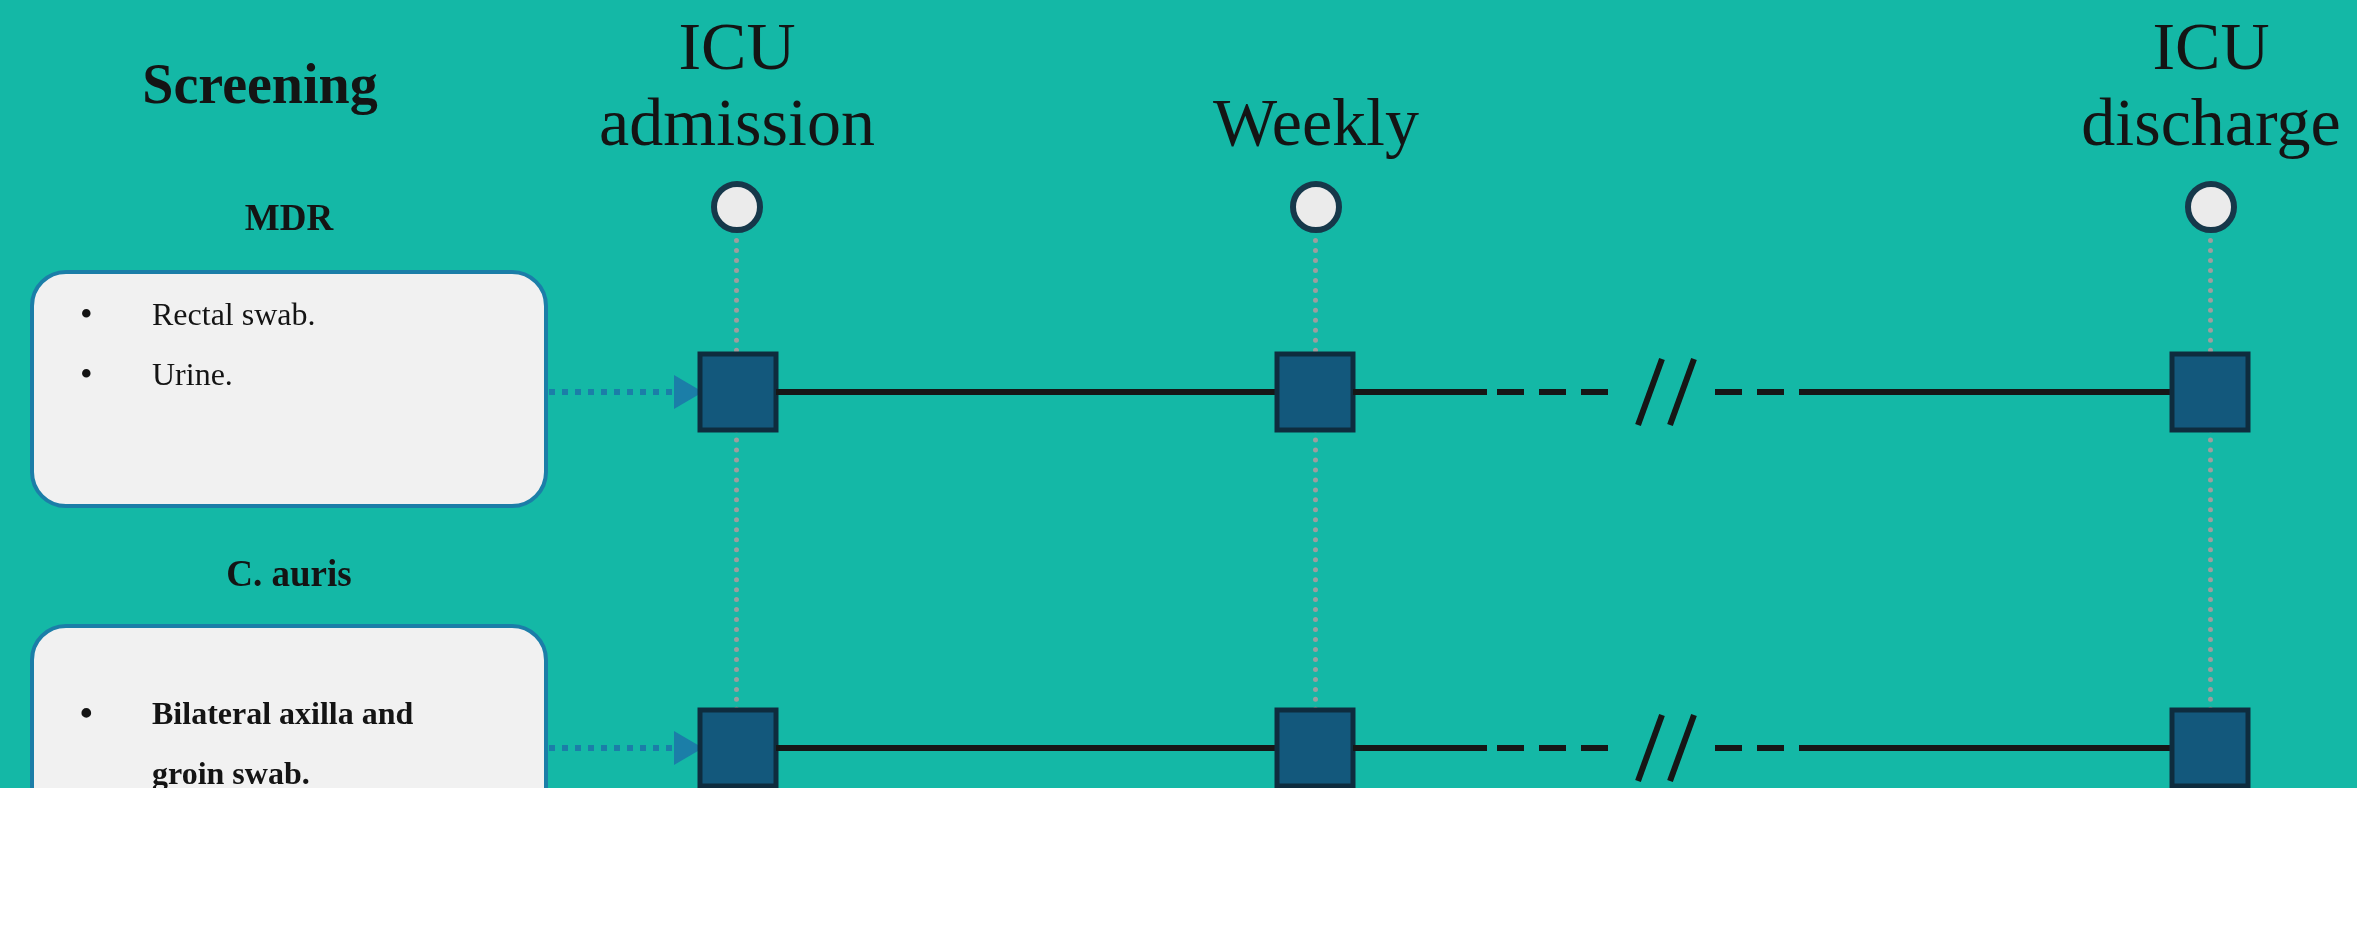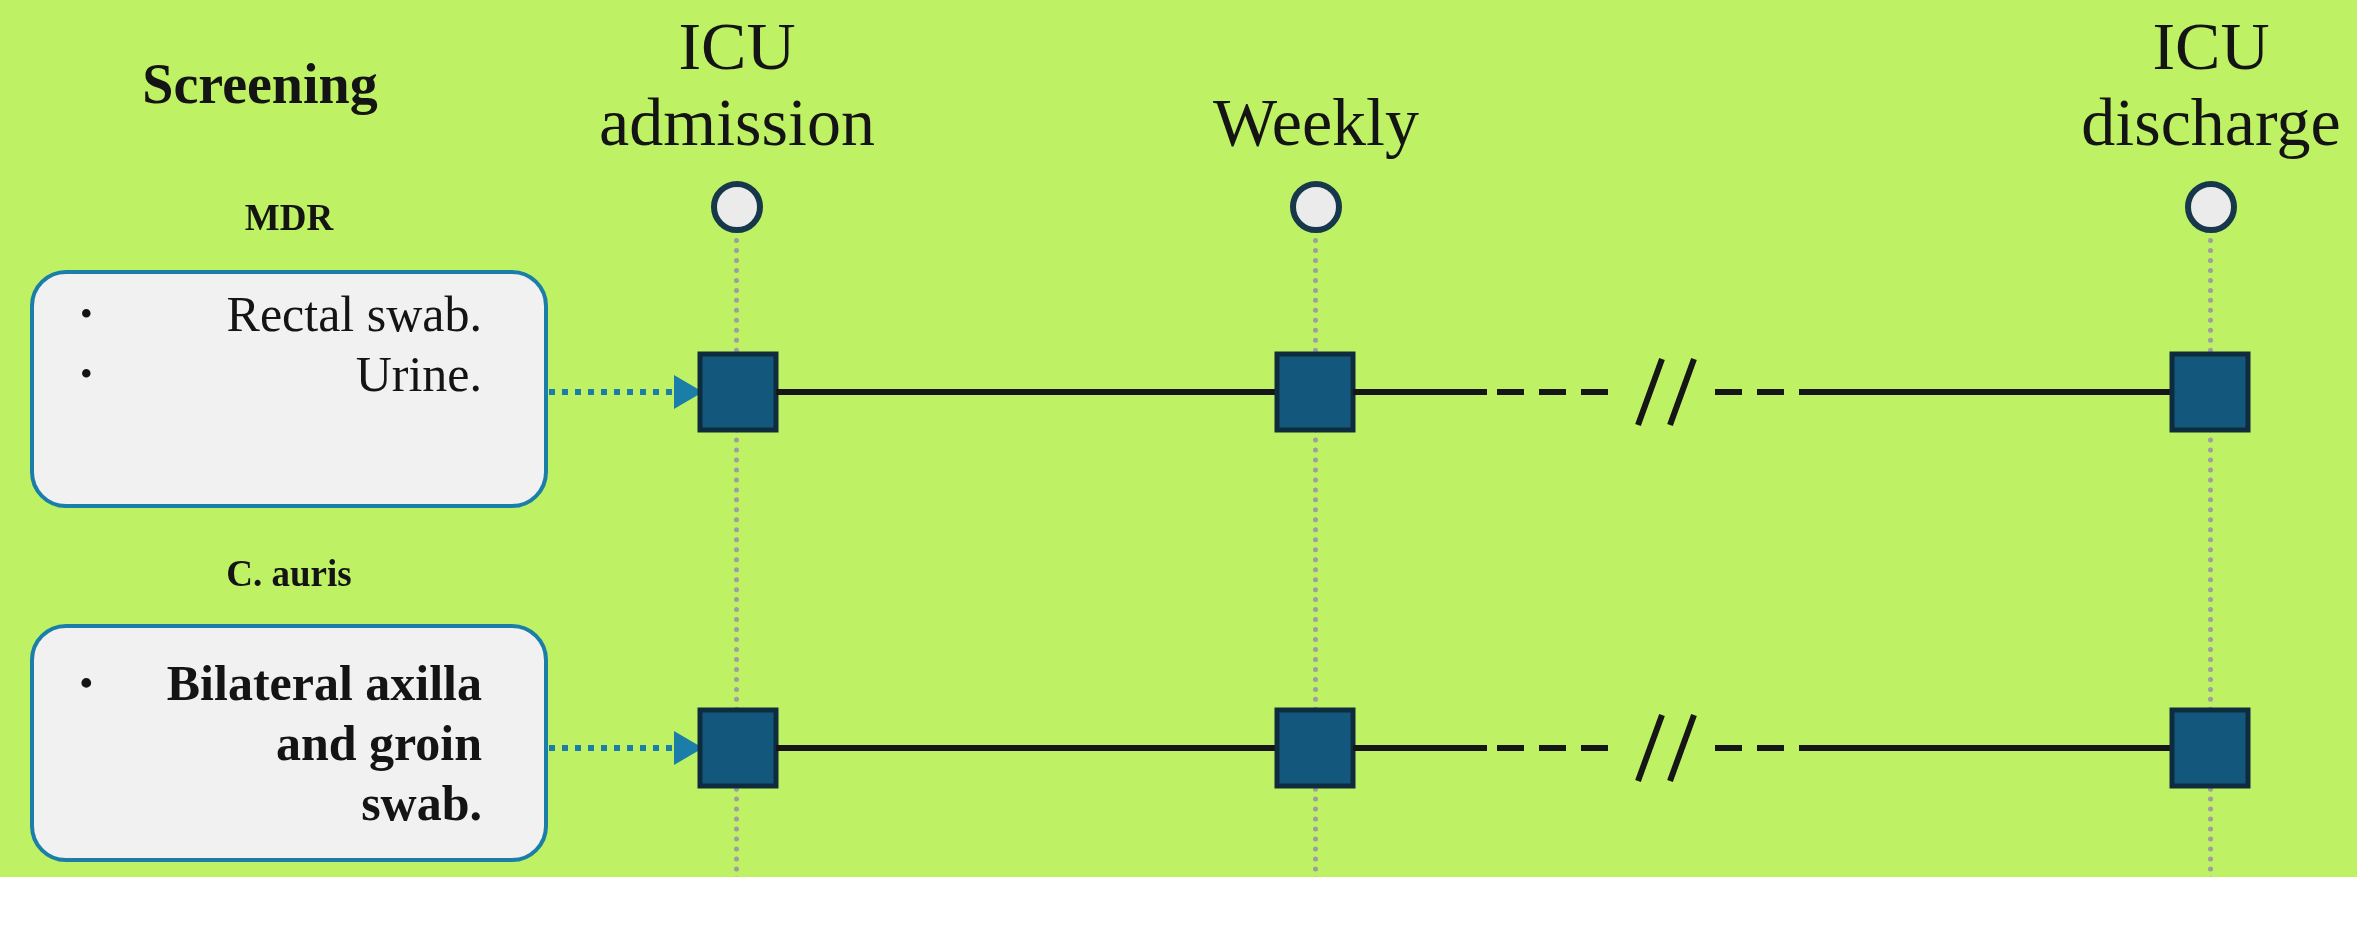--- a/index.html
+++ b/index.html
@@ -1,19 +1,19 @@
 <!DOCTYPE html>
 <html style="--accent: #1b7ea8; --square-fill: #13587c; --square-stroke: #0e2c3e; --circle-fill: #ebebeb; --circle-stroke: #16384a; --gray-dot: #9e9e9e; --line: #161616;"><head>
 <meta charset="utf-8">
 <style>
   html,body{margin:0;padding:0;background:#ffffff;}
   .canvas{
     position:relative;
-    width:2357px;height:877px;
-    background:#bef264;
+    width:2357px;height:788px;
+    background:#14b8a6;
     font-family:"Liberation Serif","DejaVu Serif",serif;
     color:#141414;
     overflow:hidden;
   }
   
   .title{
     position:absolute;left:85px;top:54px;width:350px;
     font-size:56px;font-weight:bold;text-align:center;line-height:1.1;
   }
   .group-heading{
@@ -30,23 +30,22 @@
     border-radius:36px;
   }
   .callout-mdr{top:270px;}
   .callout-cauris{top:624px;display:flex;align-items:center;font-weight:bold;}
   .bullets{
     list-style:none;margin:0;padding:10px 16px 0 46px;
   }
   .callout-cauris .bullets{padding-top:0;}
   .bullets li{
     position:relative;padding-left:72px;
-    font-size:50px;line-height:60px;
+    font-size:32px;line-height:60px;
     max-width:330px;
-    text-align:right;
   }
   .bullets li::before{
     content:"\2022";
     position:absolute;left:0;top:0;
     font-size:36px;
   }
   
   .col-label{
     position:absolute;top:14px;height:146px;width:340px;
     display:flex;align-items:flex-end;justify-content:center;

